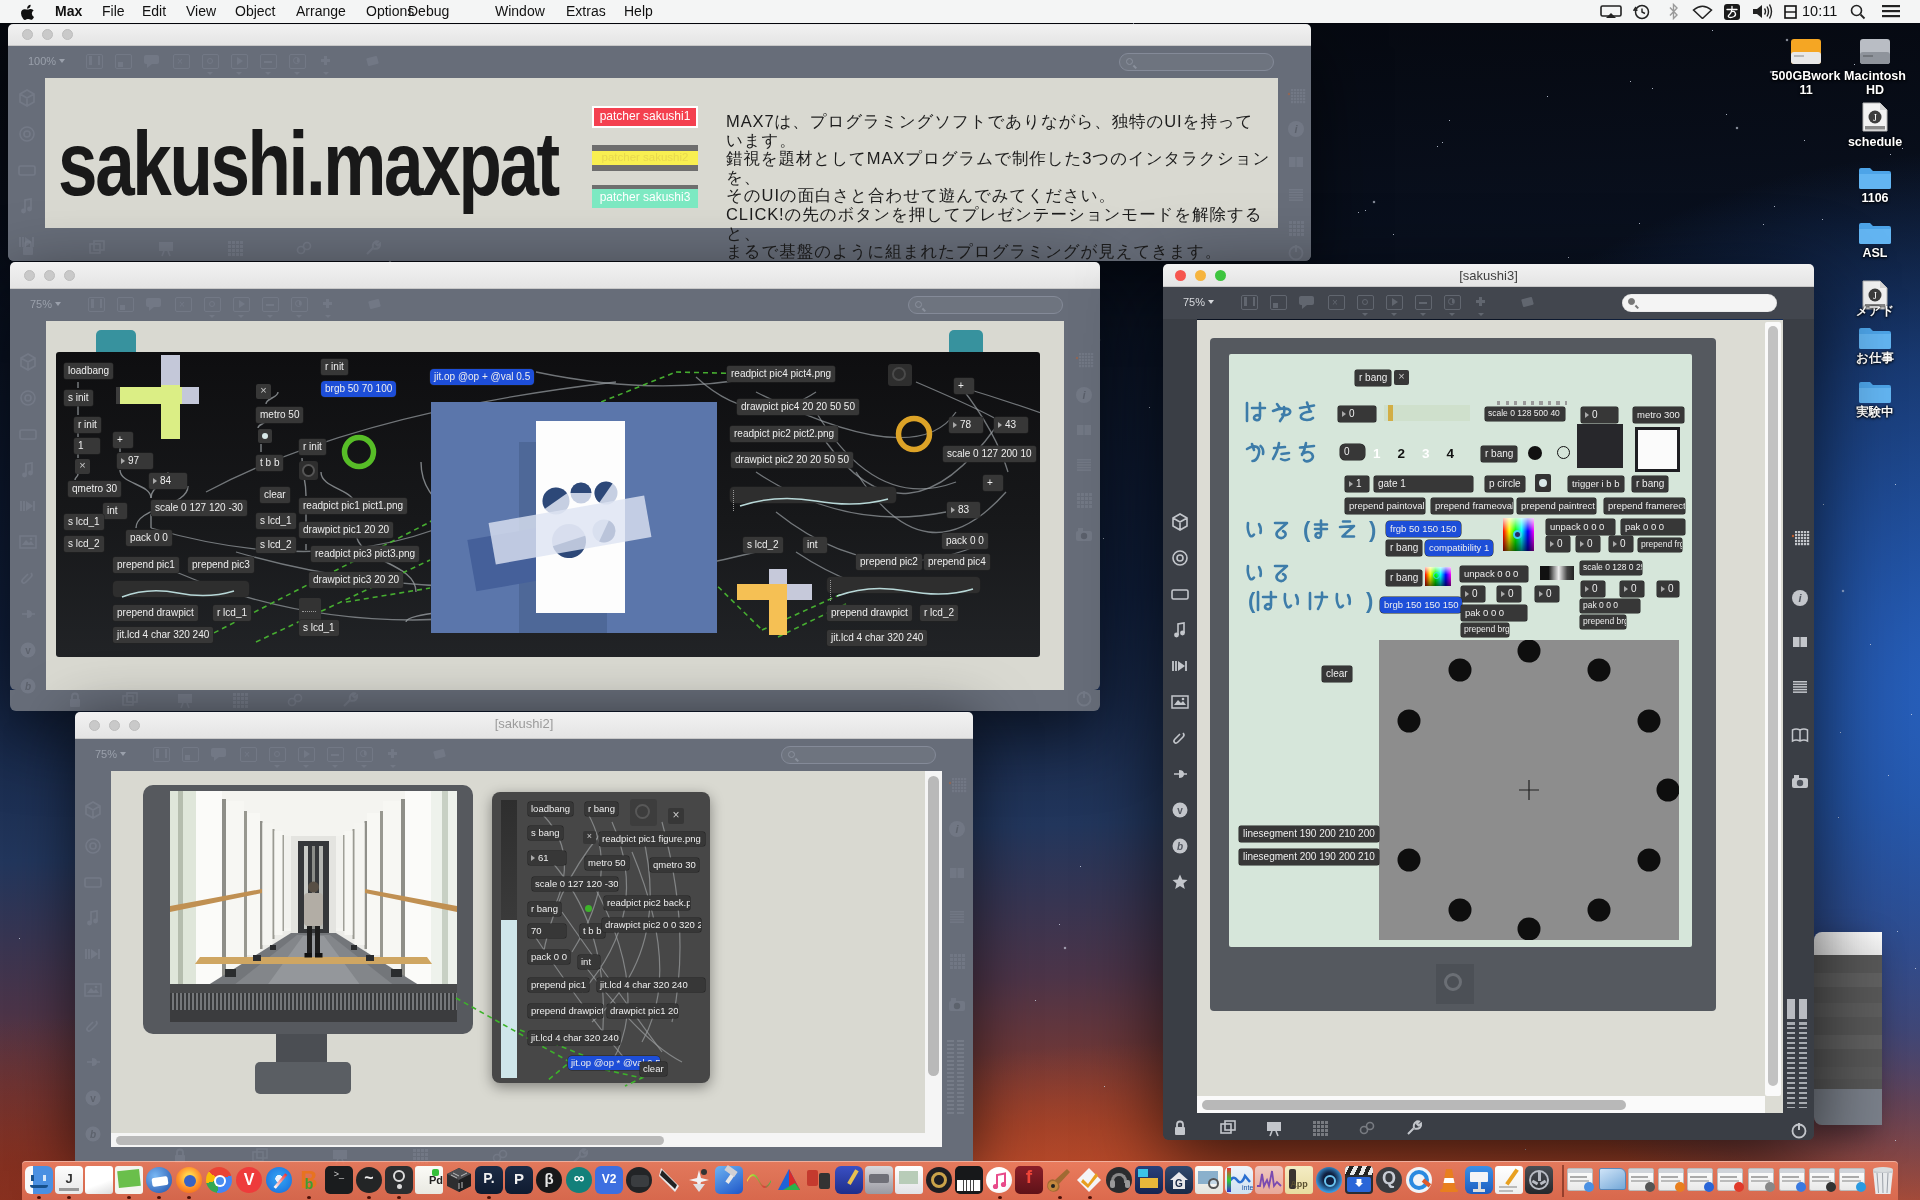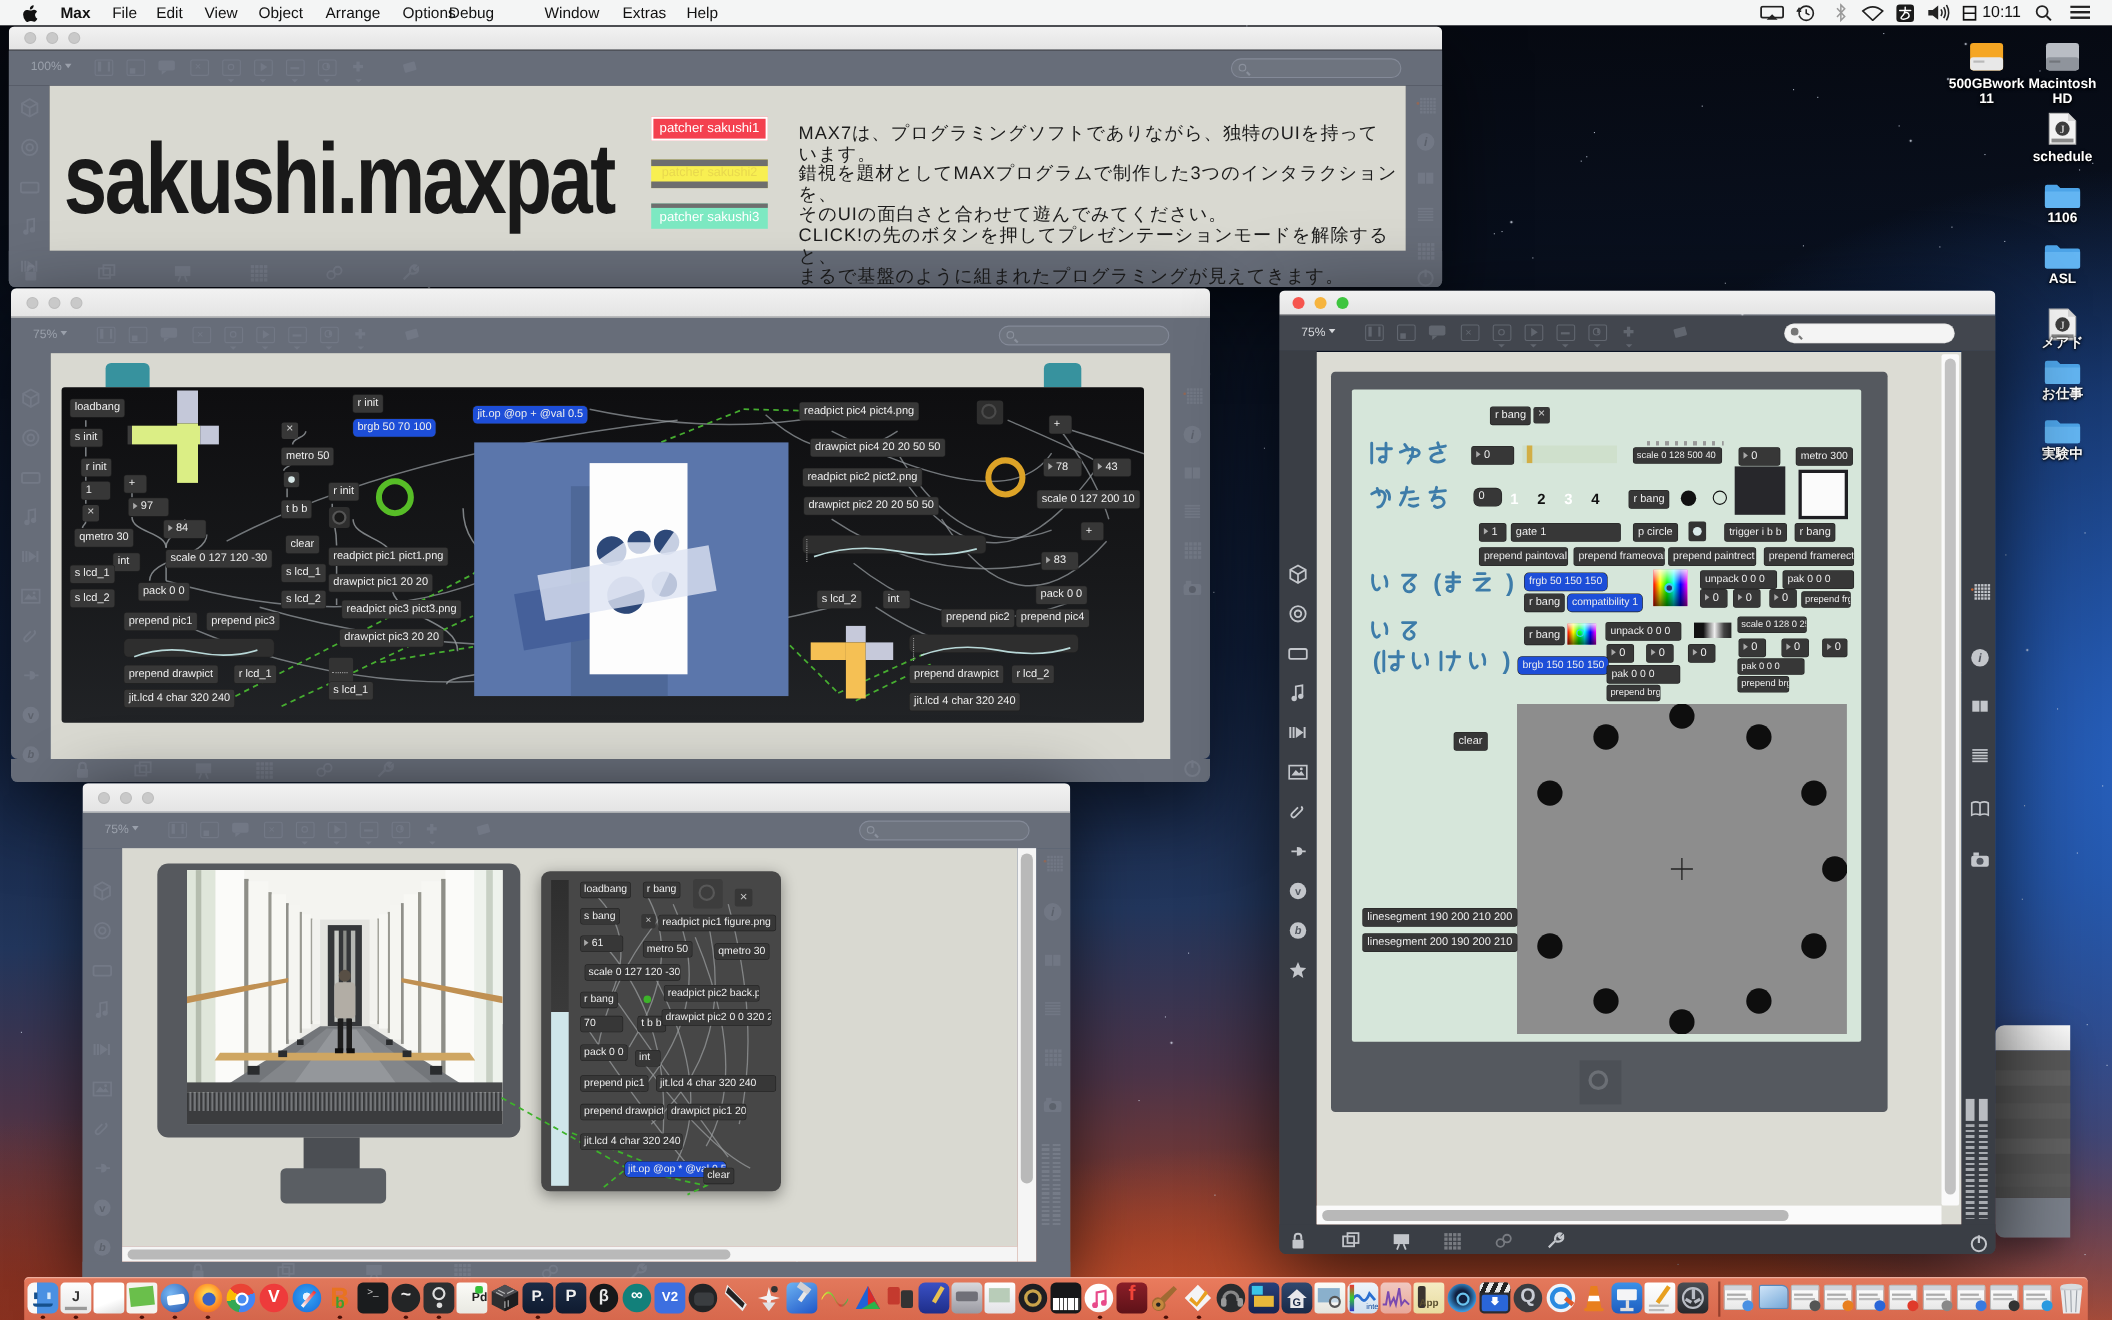--- a/index.html
+++ b/index.html
@@ -662,20 +662,21 @@
     <path d="M4 14 Q36 2 74 9 T140 7" stroke="#b8d8d8" stroke-width="1.5" fill="none"></path>
   </svg>
 <div class="bx " style="left:827px;top:605px">prepend drawpict</div>
 <div class="bx " style="left:920px;top:605px">r lcd_2</div>
 <div class="bx " style="left:827px;top:630px">jit.lcd 4 char 320 240</div>
 <div class="a" style="left:75px;top:712px;width:898px;height:449px;border-radius:6px 6px 0 0;box-shadow:0 10px 60px rgba(0,0,0,.6)"></div>
 <div class="tbar tg" style="left:75px;top:712px;width:898px;height:27px">
     <span class="tl" style="left:14px"></span>
     <span class="tl" style="left:34px"></span>
     <span class="tl" style="left:54px"></span>
+    <div class="ttl ">[sakushi2]</div>
   </div>
 <div class="toolb " style="left:75px;top:739px;width:898px;height:32px">
     <span class="zooml" style="color:#9aa0ab">75% <i style="display:inline-block;width:0;height:0;border-top:4px solid #9aa0ab;border-left:3.5px solid transparent;border-right:3.5px solid transparent;vertical-align:2px"></i></span>
     <span class="tbi" style="left:78px;border-color:#7b8190;opacity:.55">
       <div style="position:absolute;left:2px;top:1px;width:2.5px;height:9px;background:#7b8190"></div>
       <div style="position:absolute;right:2px;top:1px;width:2.5px;height:9px;background:#7b8190"></div>
     </span>
     <span class="tbi" style="left:107px;border-color:#7b8190;opacity:.55">
       <div style="position:absolute;left:2px;bottom:1px;width:5px;height:5px;background:#7b8190"></div>
     </span>
@@ -985,20 +986,21 @@
 <div class="bx  sm" style="left:528px;top:1004px;width:75px;font-size:9.5px">prepend drawpict</div>
 <div class="bx  sm" style="left:607px;top:1004px;width:71px;font-size:9.5px">drawpict pic1 20 20</div>
 <div class="bx  sm" style="left:528px;top:1031px;width:92px;font-size:9.5px">jit.lcd 4 char 320 240</div>
 <div class="bx msg sm" style="left:568px;top:1056px;width:92px;font-size:9.5px">jit.op @op * @val 0.5</div>
 <div class="bx  sm" style="left:640px;top:1062px;font-size:9.5px">clear</div>
 <div class="a" style="left:1163px;top:264px;width:651px;height:876px;border-radius:6px;box-shadow:0 24px 80px rgba(0,0,0,.7)"></div>
 <div class="tbar " style="left:1163px;top:264px;width:651px;height:23px">
     <span class="tl" style="left:12px;background:#f6554e"></span>
     <span class="tl" style="left:32px;background:#f6b43e"></span>
     <span class="tl" style="left:52px;background:#3ec53f"></span>
+    <div class="ttl act">[sakushi3]</div>
   </div>
 <div class="toolb act" style="left:1163px;top:287px;width:651px;height:32px">
     <span class="zooml" style="color:#d6d8dc">75% <i style="display:inline-block;width:0;height:0;border-top:4px solid #d6d8dc;border-left:3.5px solid transparent;border-right:3.5px solid transparent;vertical-align:2px"></i></span>
     <span class="tbi" style="left:78px;border-color:#61666f;opacity:1">
       <div style="position:absolute;left:2px;top:1px;width:2.5px;height:9px;background:#61666f"></div>
       <div style="position:absolute;right:2px;top:1px;width:2.5px;height:9px;background:#61666f"></div>
     </span>
     <span class="tbi" style="left:107px;border-color:#61666f;opacity:1">
       <div style="position:absolute;left:2px;bottom:1px;width:5px;height:5px;background:#61666f"></div>
     </span>

